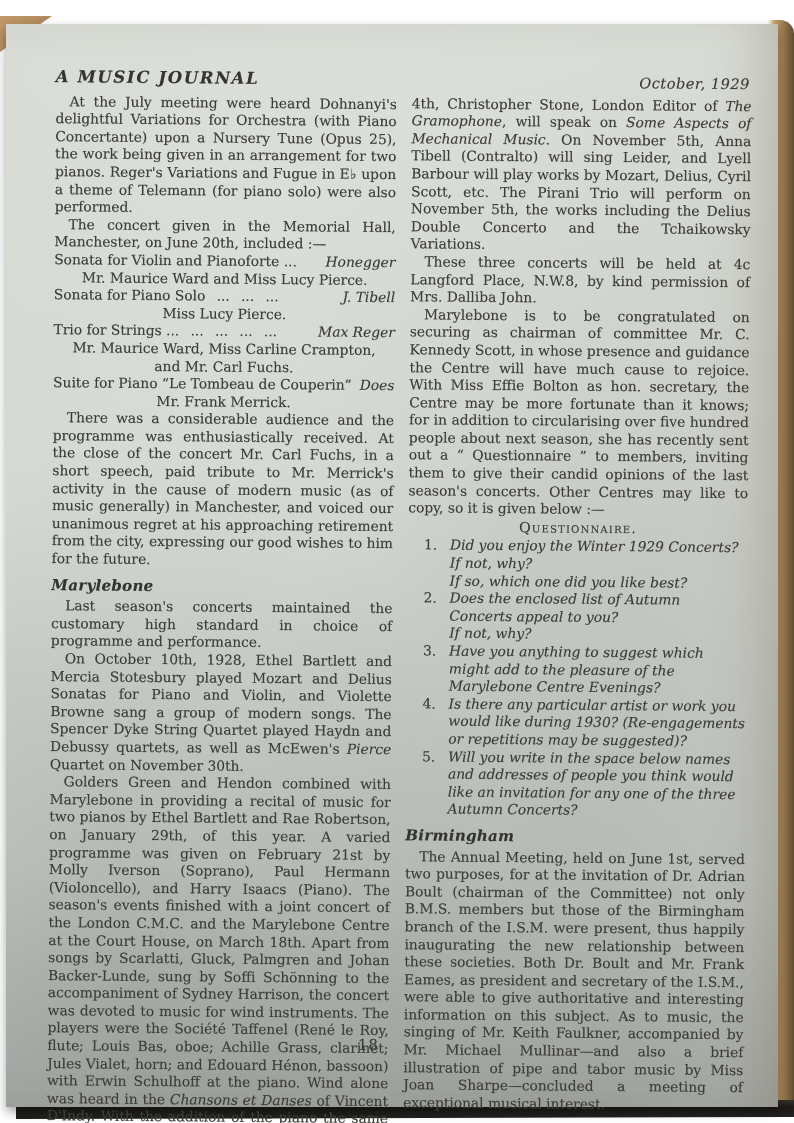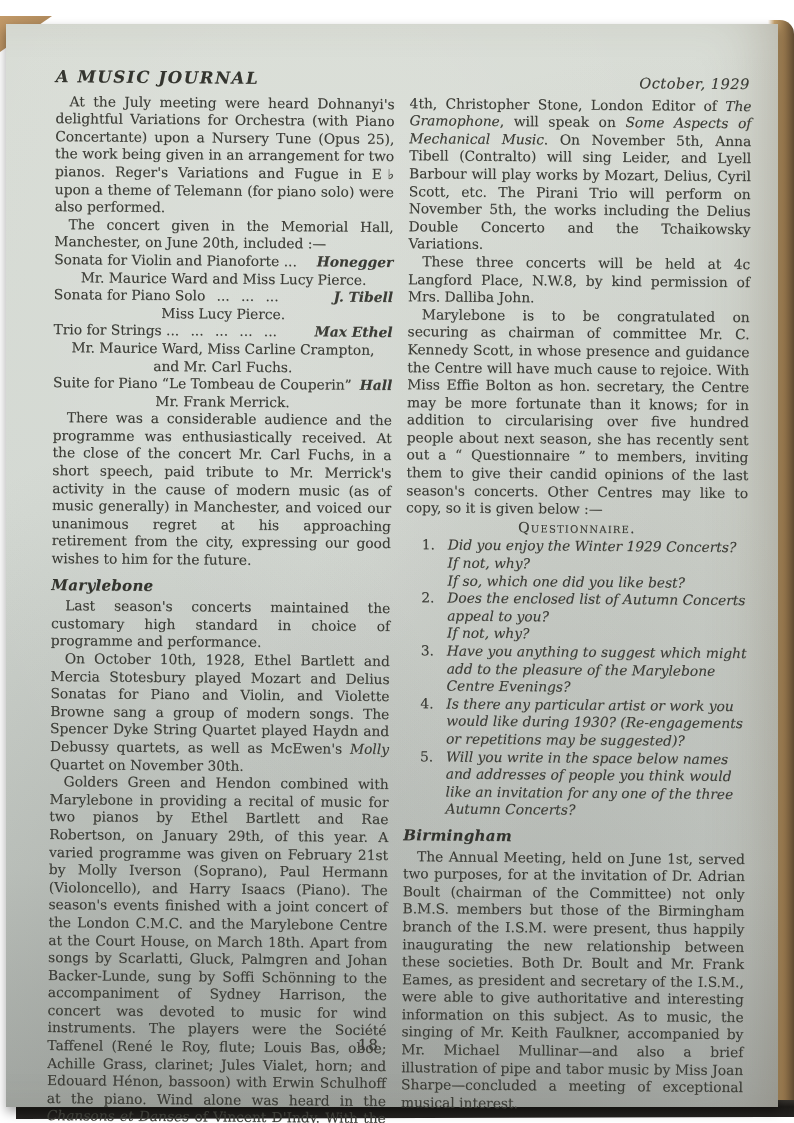--- a/index.html
+++ b/index.html
@@ -55,21 +55,21 @@
   }
   p{margin:0;}
   .indent{text-indent:14px;}
   h2.sect{
     font-size:15px;font-weight:bold;font-style:italic;
     margin:9px 0 3px 0;text-align:left;letter-spacing:0.3px;color:#33342e;
   }
   
   .prog-line{display:flex;justify-content:space-between;align-items:baseline;}
   .prog-work{white-space:nowrap;}
-  .prog-comp{font-style:italic;white-space:nowrap;padding-left:8px;font-weight:bold;}
+  .prog-comp{font-style:italic;white-space:nowrap;padding-left:8px;}
   .prog-perf{text-align:center;padding:0 6px;}
   
   .q-head{
     text-align:center;font-variant:small-caps;letter-spacing:1.2px;
     margin:1px 0 1px 0;font-size:14.2px;
   }
   .q-item{display:flex;margin-left:10px;}
   .q-num{flex:0 0 26px;text-align:left;padding-left:6px;}
   .q-lines{flex:1;font-style:italic;text-align:left;}
   .q-sub{display:block;}
@@ -104,36 +104,36 @@
         <div>
           <div class="prog-line">
             <span class="prog-work">Sonata for Piano Solo  ...  ...  ...</span>
             <span class="prog-comp">J. Tibell</span>
           </div>
           <div class="prog-perf">Miss Lucy Pierce.</div>
         </div>
         <div>
           <div class="prog-line">
             <span class="prog-work">Trio for Strings ...  ...  ...  ...  ...</span>
-            <span class="prog-comp">Max Ethel</span>
+            <span class="prog-comp">Max Reger</span>
           </div>
           <div class="prog-perf">Mr. Maurice Ward, Miss Carline Crampton, and Mr. Carl Fuchs.</div>
         </div>
         <div>
           <div class="prog-line">
             <span class="prog-work">Suite for Piano “Le Tombeau de Couperin”</span>
-            <span class="prog-comp">Hall</span>
+            <span class="prog-comp">Does</span>
           </div>
           <div class="prog-perf">Mr. Frank Merrick.</div>
         </div>
 
         <p class="indent">There was a considerable audience and the programme was enthusiastically received. At the close of the concert Mr. Carl Fuchs, in a short speech, paid tribute to Mr. Merrick's activity in the cause of modern music (as of music generally) in Manchester, and voiced our unanimous regret at his approaching retirement from the city, expressing our good wishes to him for the future.</p>
         <h2 class="sect">Marylebone</h2>
         <p class="indent">Last season's concerts maintained the customary high standard in choice of programme and performance.</p>
-        <p class="indent"><span>On October 10th, 1928, Ethel Bartlett and Mercia Stotesbury played Mozart and Delius Sonatas for Piano and Violin, and Violette Browne sang a group of modern songs. The Spencer Dyke String Quartet played Haydn and Debussy quartets, as well as McEwen's </span><i>Molly</i><span> Quartet on November 30th.</span></p>
+        <p class="indent"><span>On October 10th, 1928, Ethel Bartlett and Mercia Stotesbury played Mozart and Delius Sonatas for Piano and Violin, and Violette Browne sang a group of modern songs. The Spencer Dyke String Quartet played Haydn and Debussy quartets, as well as McEwen's </span><i>Pierce</i><span> Quartet on November 30th.</span></p>
         <p class="indent"><span>Golders Green and Hendon combined with Marylebone in providing a recital of music for two pianos by Ethel Bartlett and Rae Robertson, on January 29th, of this year. A varied programme was given on February 21st by Molly Iverson (Soprano), Paul Hermann (Violoncello), and Harry Isaacs (Piano). The season's events finished with a joint concert of the London C.M.C. and the Marylebone Centre at the Court House, on March 18th. Apart from songs by Scarlatti, Gluck, Palmgren and Johan Backer-Lunde, sung by Soffi Schönning to the accompaniment of Sydney Harrison, the concert was devoted to music for wind instruments. The players were the Société Taffenel (René le Roy, flute; Louis Bas, oboe; Achille Grass, clarinet; Jules Vialet, horn; and Edouard Hénon, bassoon) with Erwin Schulhoff at the piano. Wind alone was heard in the </span><i>Chansons et Danses</i><span> of Vincent D'Indy. With the addition of the piano the same combination gave the Mozart Quintet, Albert Roussel's </span></p>
 
       </div>
 
       <div class="col col-right">
         <div class="issue-date">October, 1929</div>
         <p><span>4th, Christopher Stone, London Editor of </span><i>The Gramophone</i><span>, will speak on </span><i>Some Aspects of Mechanical Music</i><span>. On November 5th, Anna Tibell (Contralto) will sing Leider, and Lyell Barbour will play works by Mozart, Delius, Cyril Scott, etc. The Pirani Trio will perform on November 5th, the works including the Delius Double Concerto and the Tchaikowsky Variations.</span></p>
         <p class="indent">These three concerts will be held at 4c Langford Place, N.W.8, by kind permission of Mrs. Dalliba John.</p>
         <p class="indent">Marylebone is to be congratulated on securing as chairman of committee Mr. C. Kennedy Scott, in whose presence and guidance the Centre will have much cause to rejoice. With Miss Effie Bolton as hon. secretary, the Centre may be more fortunate than it knows; for in addition to circularising over five hundred people about next season, she has recently sent out a “ Questionnaire ” to members, inviting them to give their candid opinions of the last season's concerts. Other Centres may like to copy, so it is given below :—</p>
 

